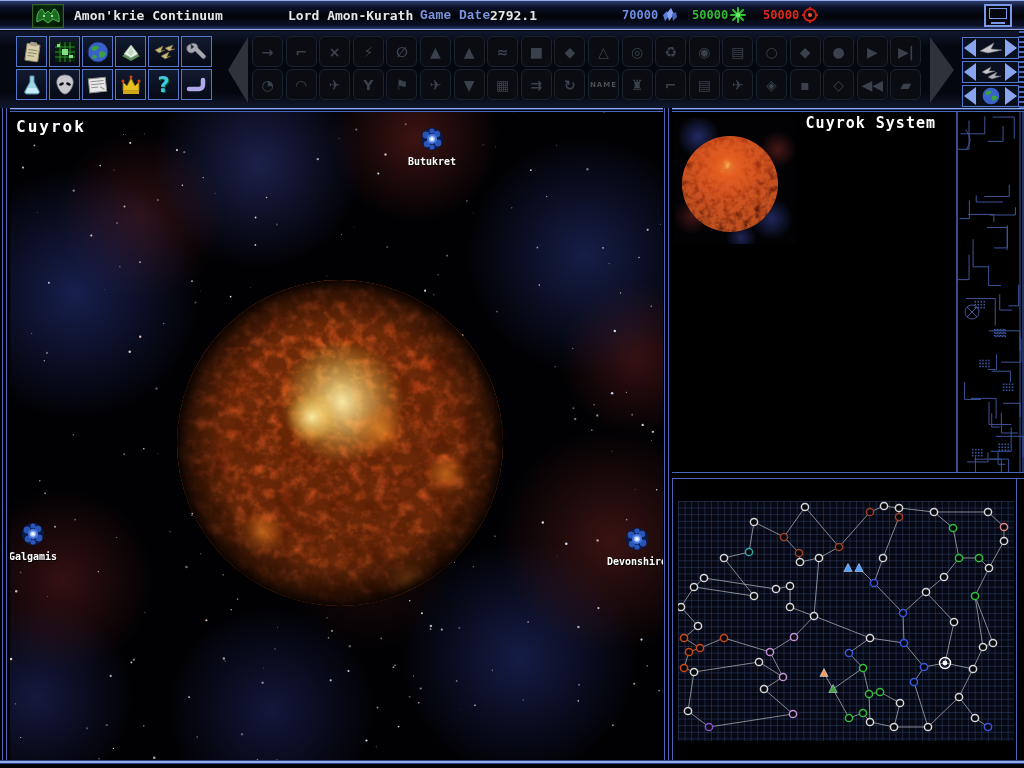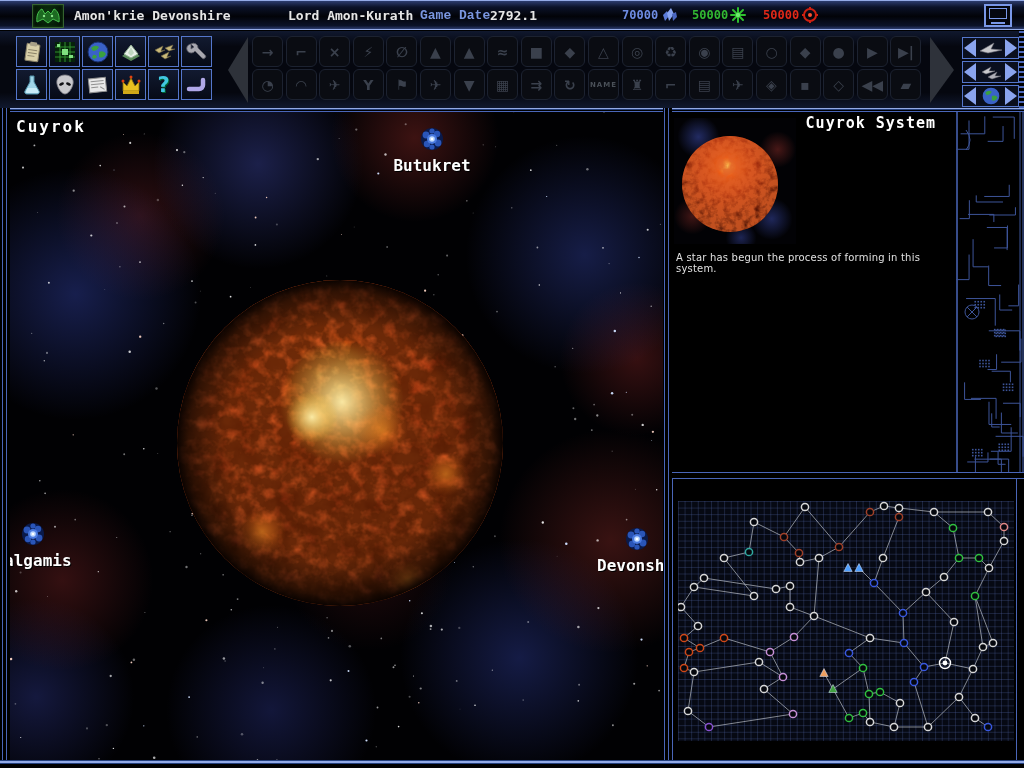--- a/index.html
+++ b/index.html
@@ -53,21 +53,21 @@
       radial-gradient(circle 160px at 92% 66%, rgba(140,45,40,.40), transparent 70%),
       radial-gradient(circle 170px at 78% 84%, rgba(45,60,150,.45), transparent 70%),
       radial-gradient(circle 150px at 40% 92%, rgba(45,55,140,.40), transparent 70%),
       radial-gradient(circle 130px at 8% 72%, rgba(135,40,40,.38), transparent 70%),
       radial-gradient(circle 140px at 4% 90%, rgba(50,60,150,.40), transparent 70%),
       radial-gradient(circle 120px at 55% 70%, rgba(120,35,35,.25), transparent 70%),
       #010103; }
   #viewport-label { position:absolute; left:6px; top:5px; font-size:16px; font-weight:bold;
     color:#fff; letter-spacing:2px; text-shadow:1px 1px 0 #000; z-index:5; }
   .space-obj { position:absolute; width:80px; text-align:center; z-index:4; }
-  .space-obj .obj-label { font-size:16px; font-weight:bold; color:#fff; text-shadow:1px 1px 0 #000; white-space:nowrap; }
+  .space-obj .obj-label { font-size:10px; font-weight:bold; color:#fff; text-shadow:1px 1px 0 #000; white-space:nowrap; }
   
   #info-panel { position:absolute; left:672px; top:112px; width:284px; height:358px; background:#000; }
   #info-title { position:absolute; right:20px; top:2px; font-size:15px; font-weight:bold; color:#fff;
     letter-spacing:1px; text-shadow:1px 1px 0 #000; }
   #info-thumb { position:absolute; left:2px; top:6px; width:122px; height:126px; overflow:hidden;
     background:
       radial-gradient(circle 30px at 20% 15%, rgba(55,70,160,.6), transparent 70%),
       radial-gradient(circle 26px at 85% 25%, rgba(140,45,40,.5), transparent 70%),
       radial-gradient(circle 30px at 80% 80%, rgba(55,70,160,.55), transparent 70%),
       radial-gradient(circle 26px at 15% 78%, rgba(140,45,40,.45), transparent 70%),
@@ -103,21 +103,21 @@
 <div id="screen">
 
   <div id="title-bar">
     <div id="flag-box">
       <svg width="30" height="22" viewBox="0 0 30 22">
         <path d="M4,17 C3,10 6,5 9,4 L12,9 L15,6 L18,9 L21,4 C24,5 27,10 26,17 L20,14 L15,18 L10,14 Z" fill="#1d6a22" stroke="#46c04c" stroke-width="1"></path>
         <circle cx="11" cy="11" r="1.2" fill="#8fe88f"></circle>
           <circle cx="19" cy="11" r="1.2" fill="#8fe88f"></circle>
       </svg>
     </div>
-    <span class="tb-text" style="left:74px">Amon'krie Devonshire</span>
+    <span class="tb-text" style="left:74px">Amon'krie Continuum</span>
     <span class="tb-text" style="left:288px">Lord Amon-Kurath</span>
     <span class="tb-text tb-blue" style="left:420px">Game Date</span>
     <span class="tb-text" style="left:490px">2792.1</span>
 
     <span class="res-val" style="left:622px;color:#6e8ce2">70000</span>
     <span style="position:absolute;left:661px;top:5px">
       <svg width="18" height="18" viewBox="0 0 18 18">
         <polygon points="4,15 2,9 6,5 8,10" fill="#5a7ad8"></polygon>
         <polygon points="8,15 6,7 10,2 13,8" fill="#88a4f0"></polygon>
         <polygon points="12,15 11,8 15,6 16,11" fill="#4a66c0"></polygon>
@@ -700,21 +700,20 @@
           <clipPath id="tClip">
               <circle cx="56" cy="66" r="48"></circle>
             </clipPath>
         </defs>
         <circle cx="56" cy="66" r="48" fill="url(#tSun)"></circle>
         <g clip-path="url(#tClip)">
             <rect x="6" y="16" width="100" height="100" filter="url(#tMot)" opacity="0.8"></rect>
           </g>
       </svg>
     </div>
-    <div id="info-desc">A star has begun the process of forming in this system.</div>
   </div>
 
   <svg id="circuit-strip" viewBox="0 0 68 360">
       <rect x="0" y="0" width="68" height="360" fill="#000"></rect>
       <line x1="1" y1="0" x2="1" y2="360" stroke="#4a66b8" stroke-width="1.5"></line>
       <line x1="64" y1="0" x2="64" y2="360" stroke="#3d5498" stroke-width="1"></line>
       <line x1="67" y1="0" x2="67" y2="360" stroke="#4a66b8" stroke-width="1"></line>
       <polyline points="4.608647163957357,21.809306666254997 28.78339351247996,21.809306666254997 28.78339351247996,4.33751075854525" fill="none" stroke="#3d5498" stroke-width="1"></polyline>
       <polyline points="28.24409689102322,84.45366544276476 53.219471228308976,84.45366544276476 53.219471228308976,72.78172310022637" fill="none" stroke="#3d5498" stroke-width="1"></polyline>
       <polyline points="43.73267410136759,182.47769609093666 43.73267410136759,198.04461951972917 56.18411553557962,198.04461951972917" fill="none" stroke="#3d5498" stroke-width="1"></polyline>

